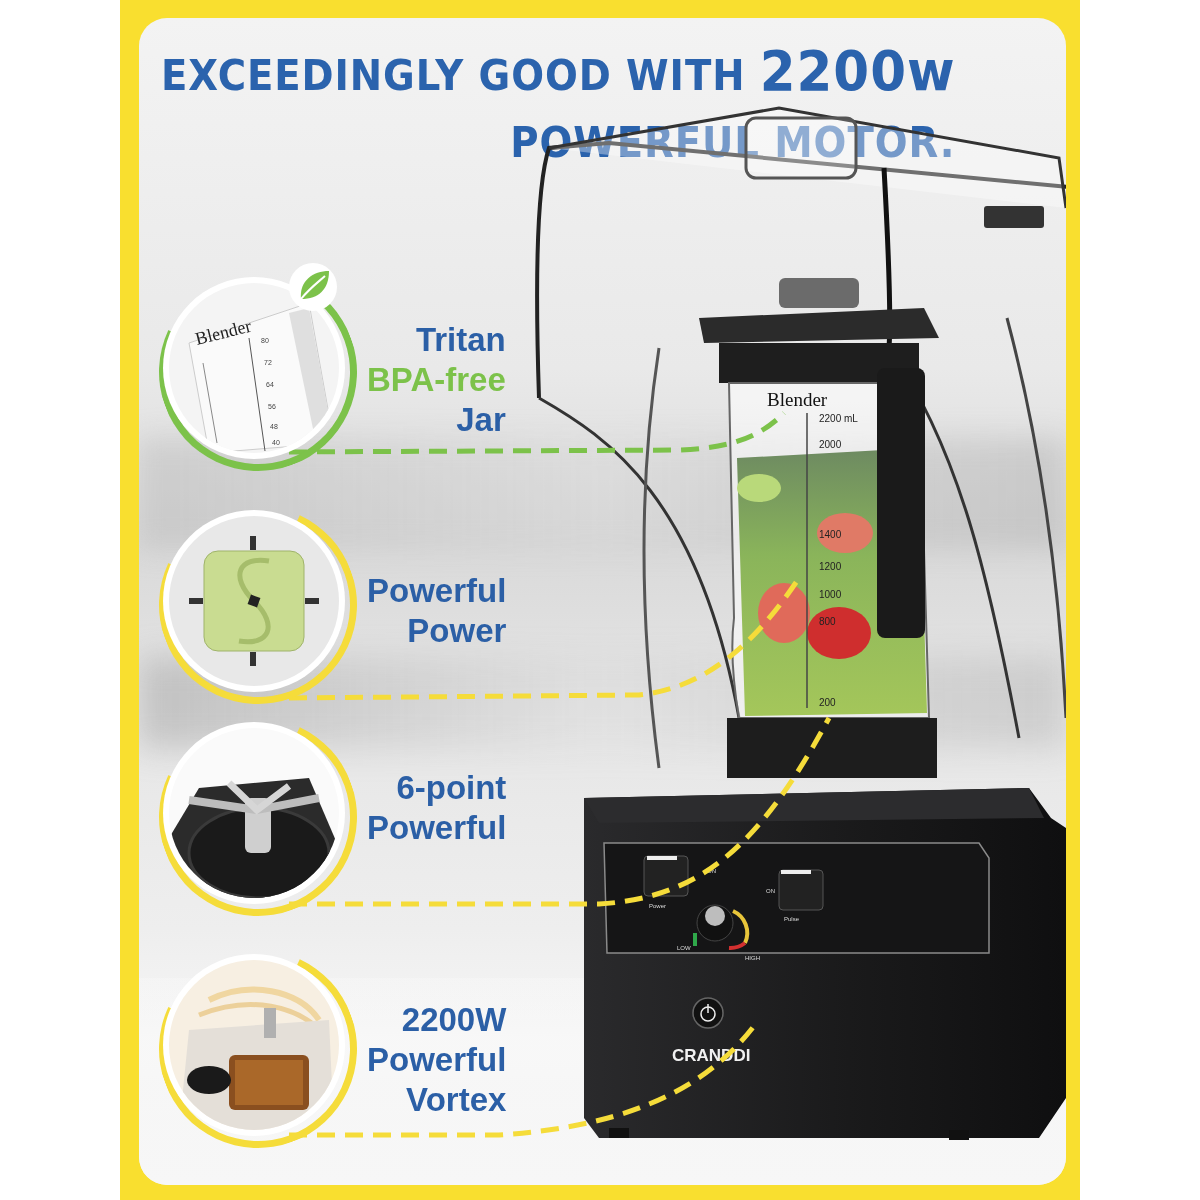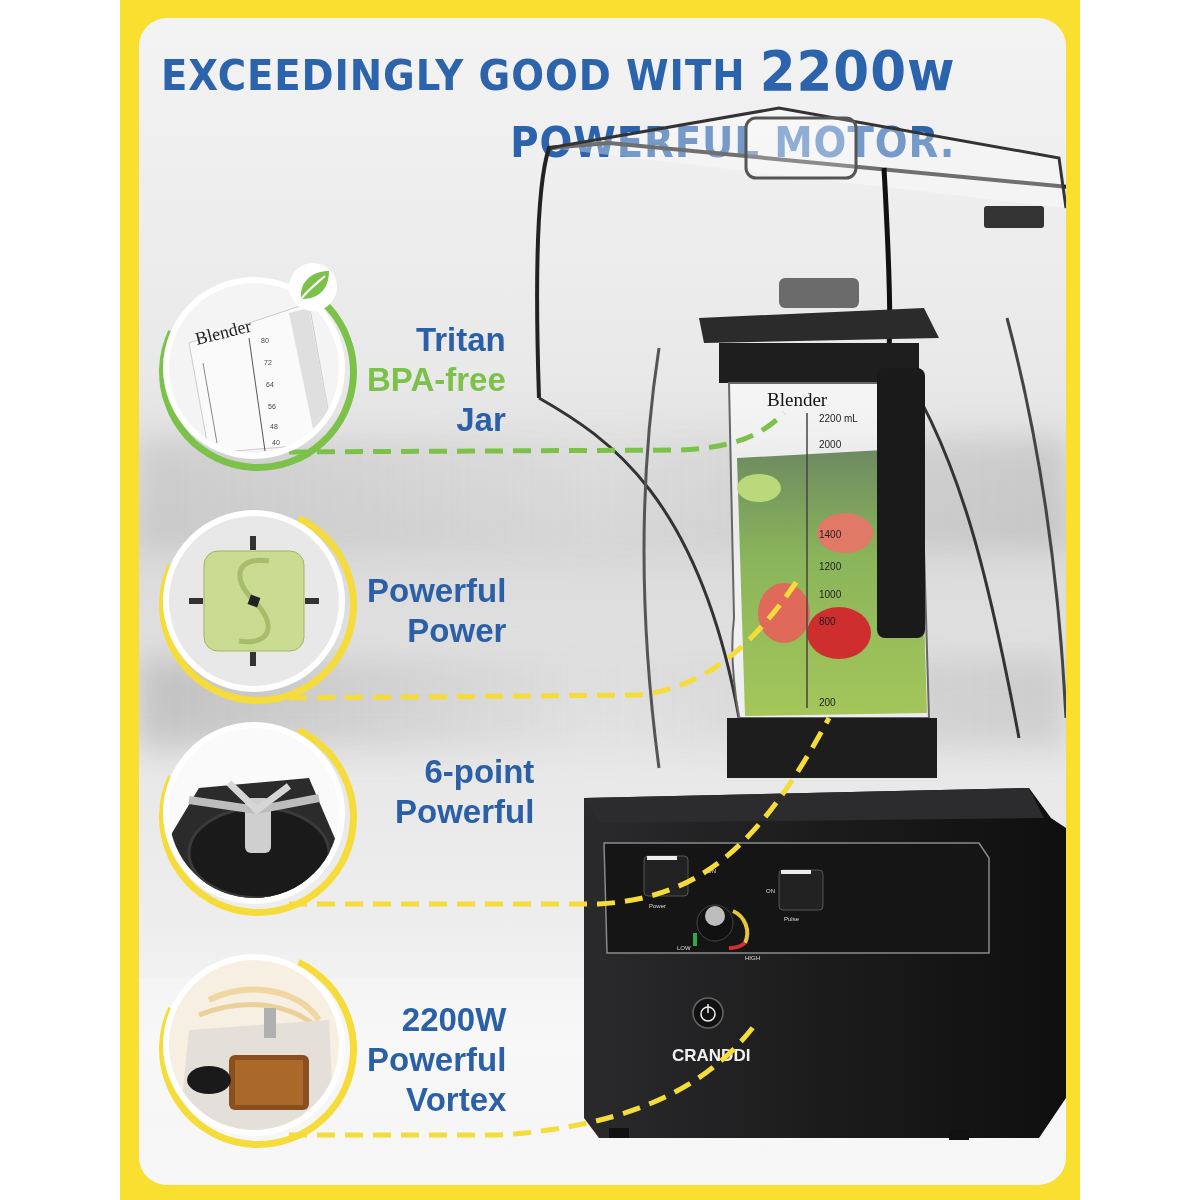--- a/index.html
+++ b/index.html
@@ -190,21 +190,21 @@
     <div class="circle">
       <svg width="170" height="170" viewBox="0 0 170 170">
         <rect width="170" height="170" fill="#fafafa"></rect>
         <polygon points="30,60 140,50 170,120 150,170 20,170 0,110" fill="#2b2b2b"></polygon>
         <ellipse cx="90" cy="125" rx="70" ry="45" fill="#1a1a1a" stroke="#3a3a3a" stroke-width="3"></ellipse>
         <rect x="76" y="70" width="26" height="55" rx="6" fill="#cfcfcf"></rect>
         <path d="M20 72 L88 82 L150 70" stroke="#bdbdbd" stroke-width="8" fill="none"></path>
         <path d="M60 55 L88 82 L120 58" stroke="#d6d6d6" stroke-width="7" fill="none"></path>
       </svg>
     </div>
-    <div class="ftext" style="top:24px;margin-left:28px;">
+    <div class="ftext" style="top:40px;">
       <div>6-point</div>
       <div>Powerful</div>
     </div>
   </div>
 
   <div class="feature" style="top:942px;">
     <div class="ring" style="border-color:#f5dc3a; border-top-color:transparent; transform:rotate(-20deg);"></div>
     <div class="circle">
       <svg width="170" height="170" viewBox="0 0 170 170">
         <rect width="170" height="170" fill="#f7efe2"></rect>

